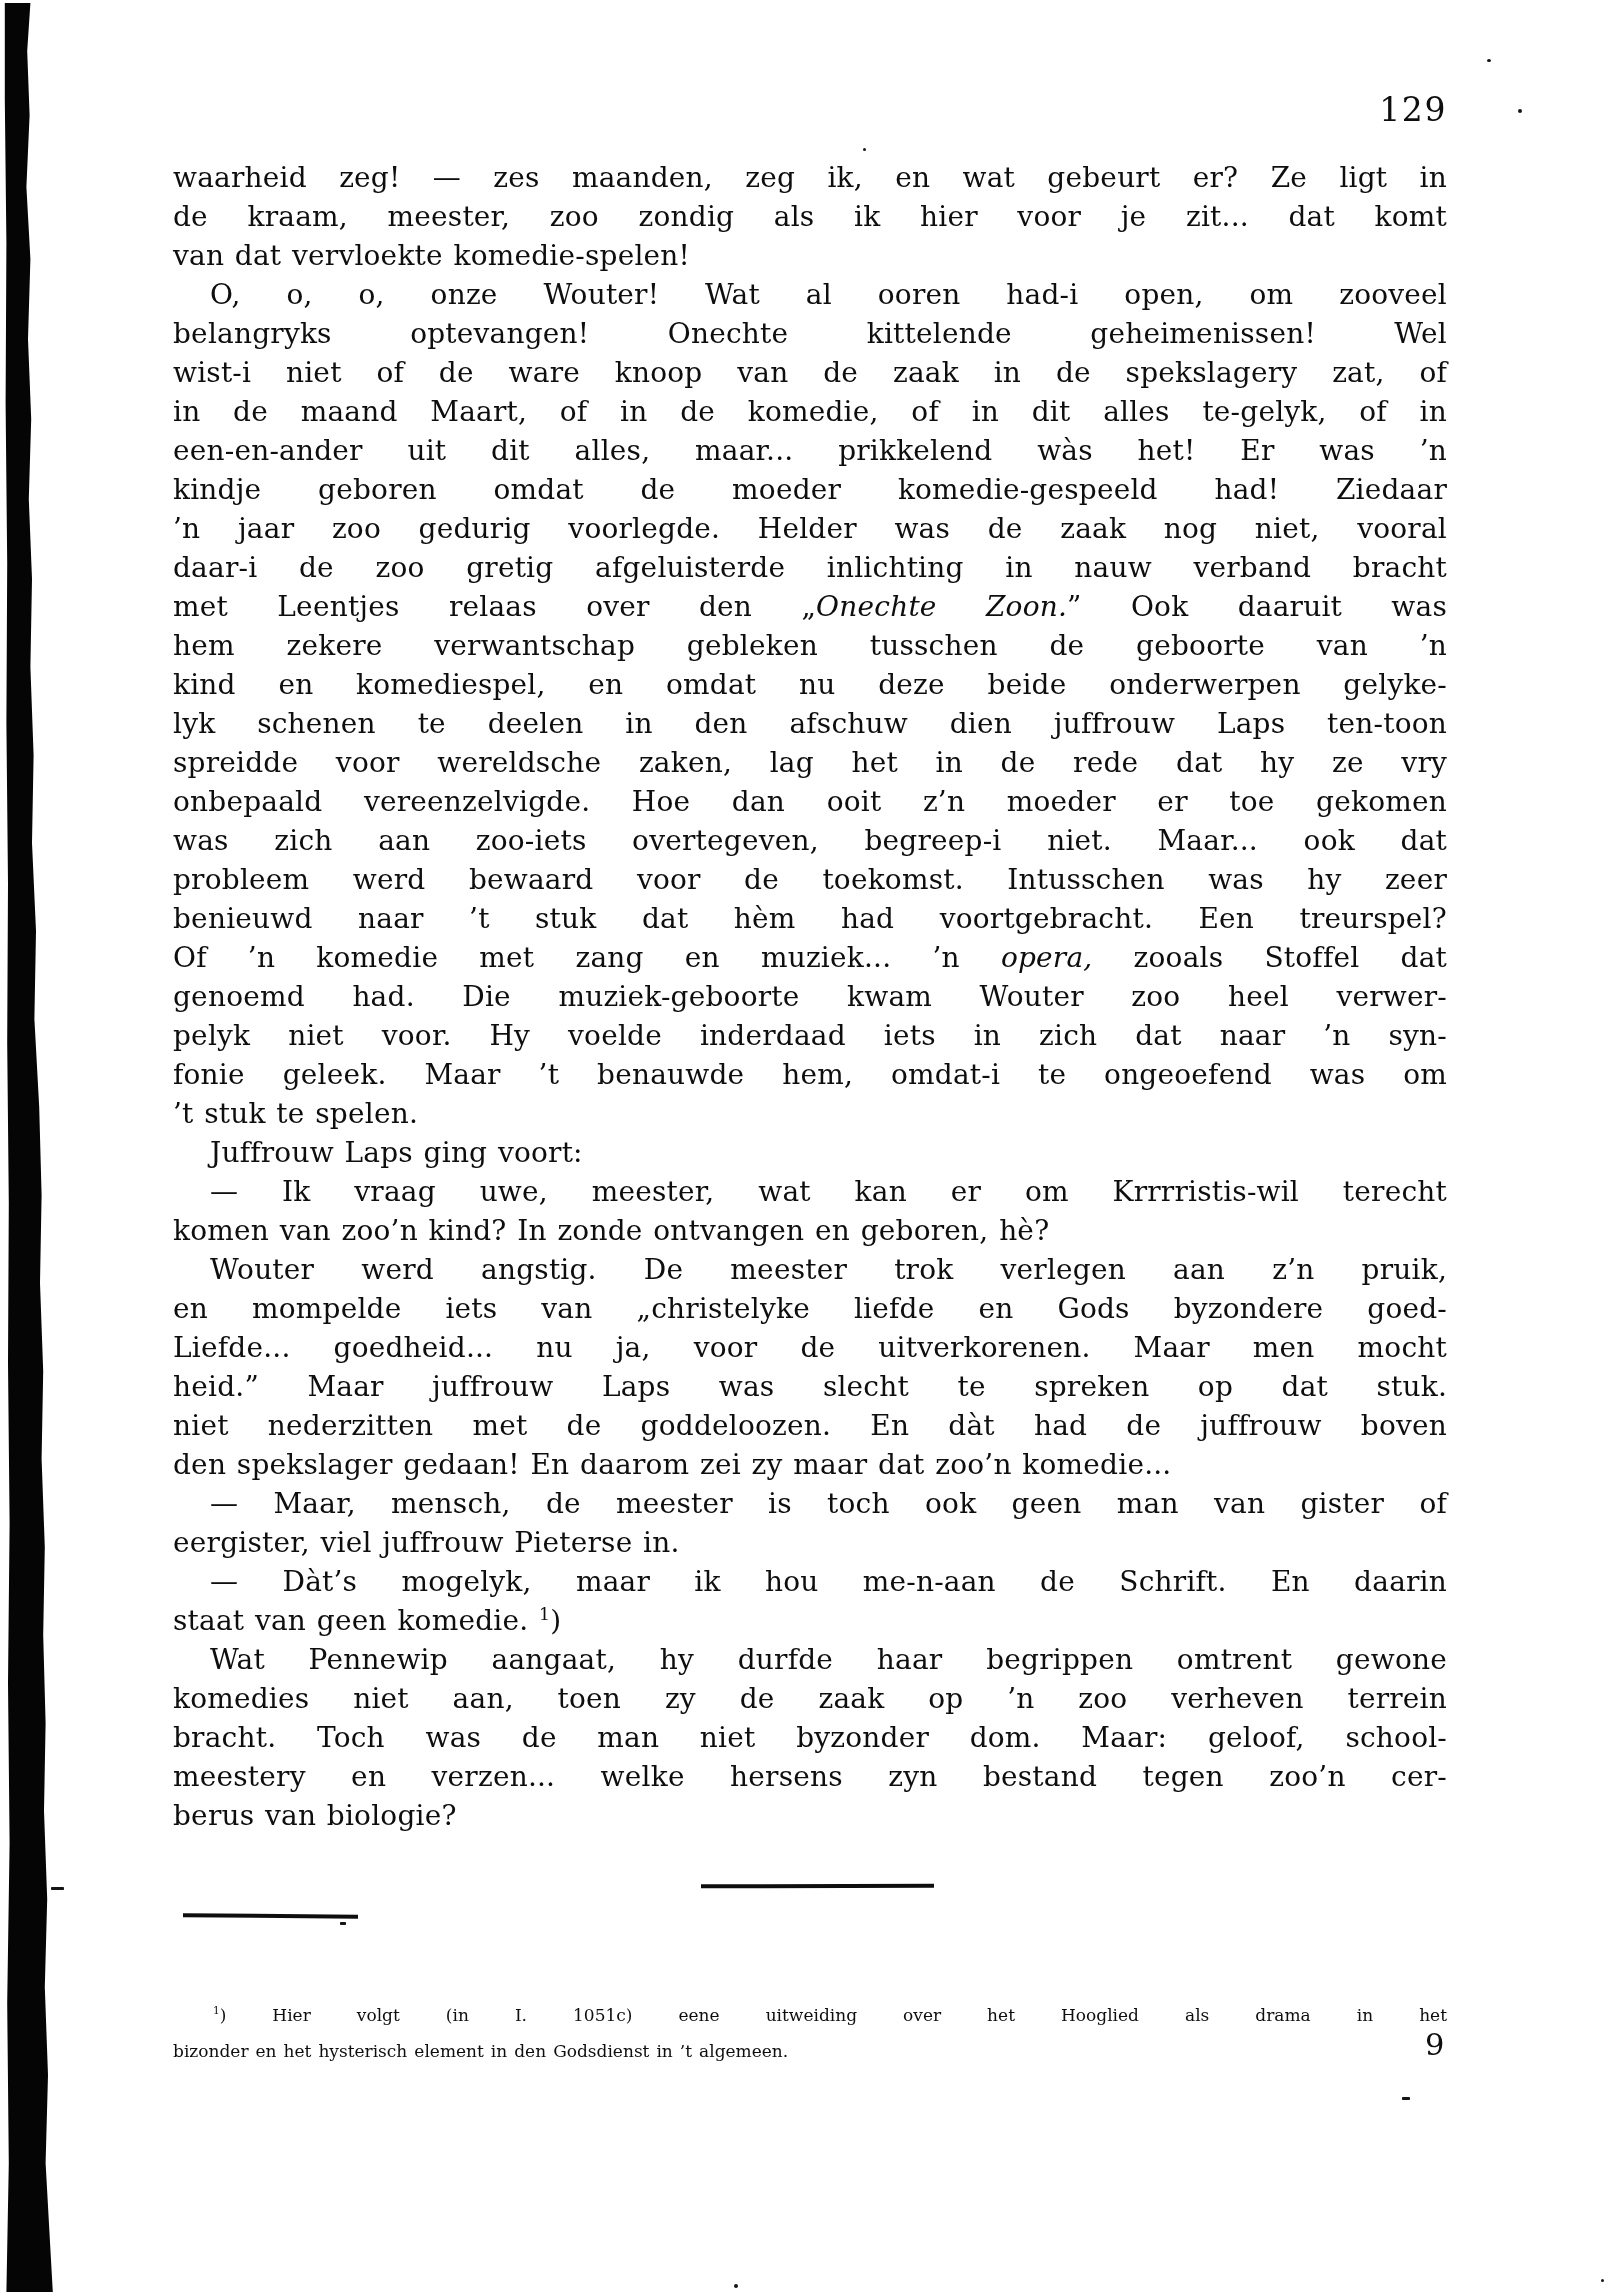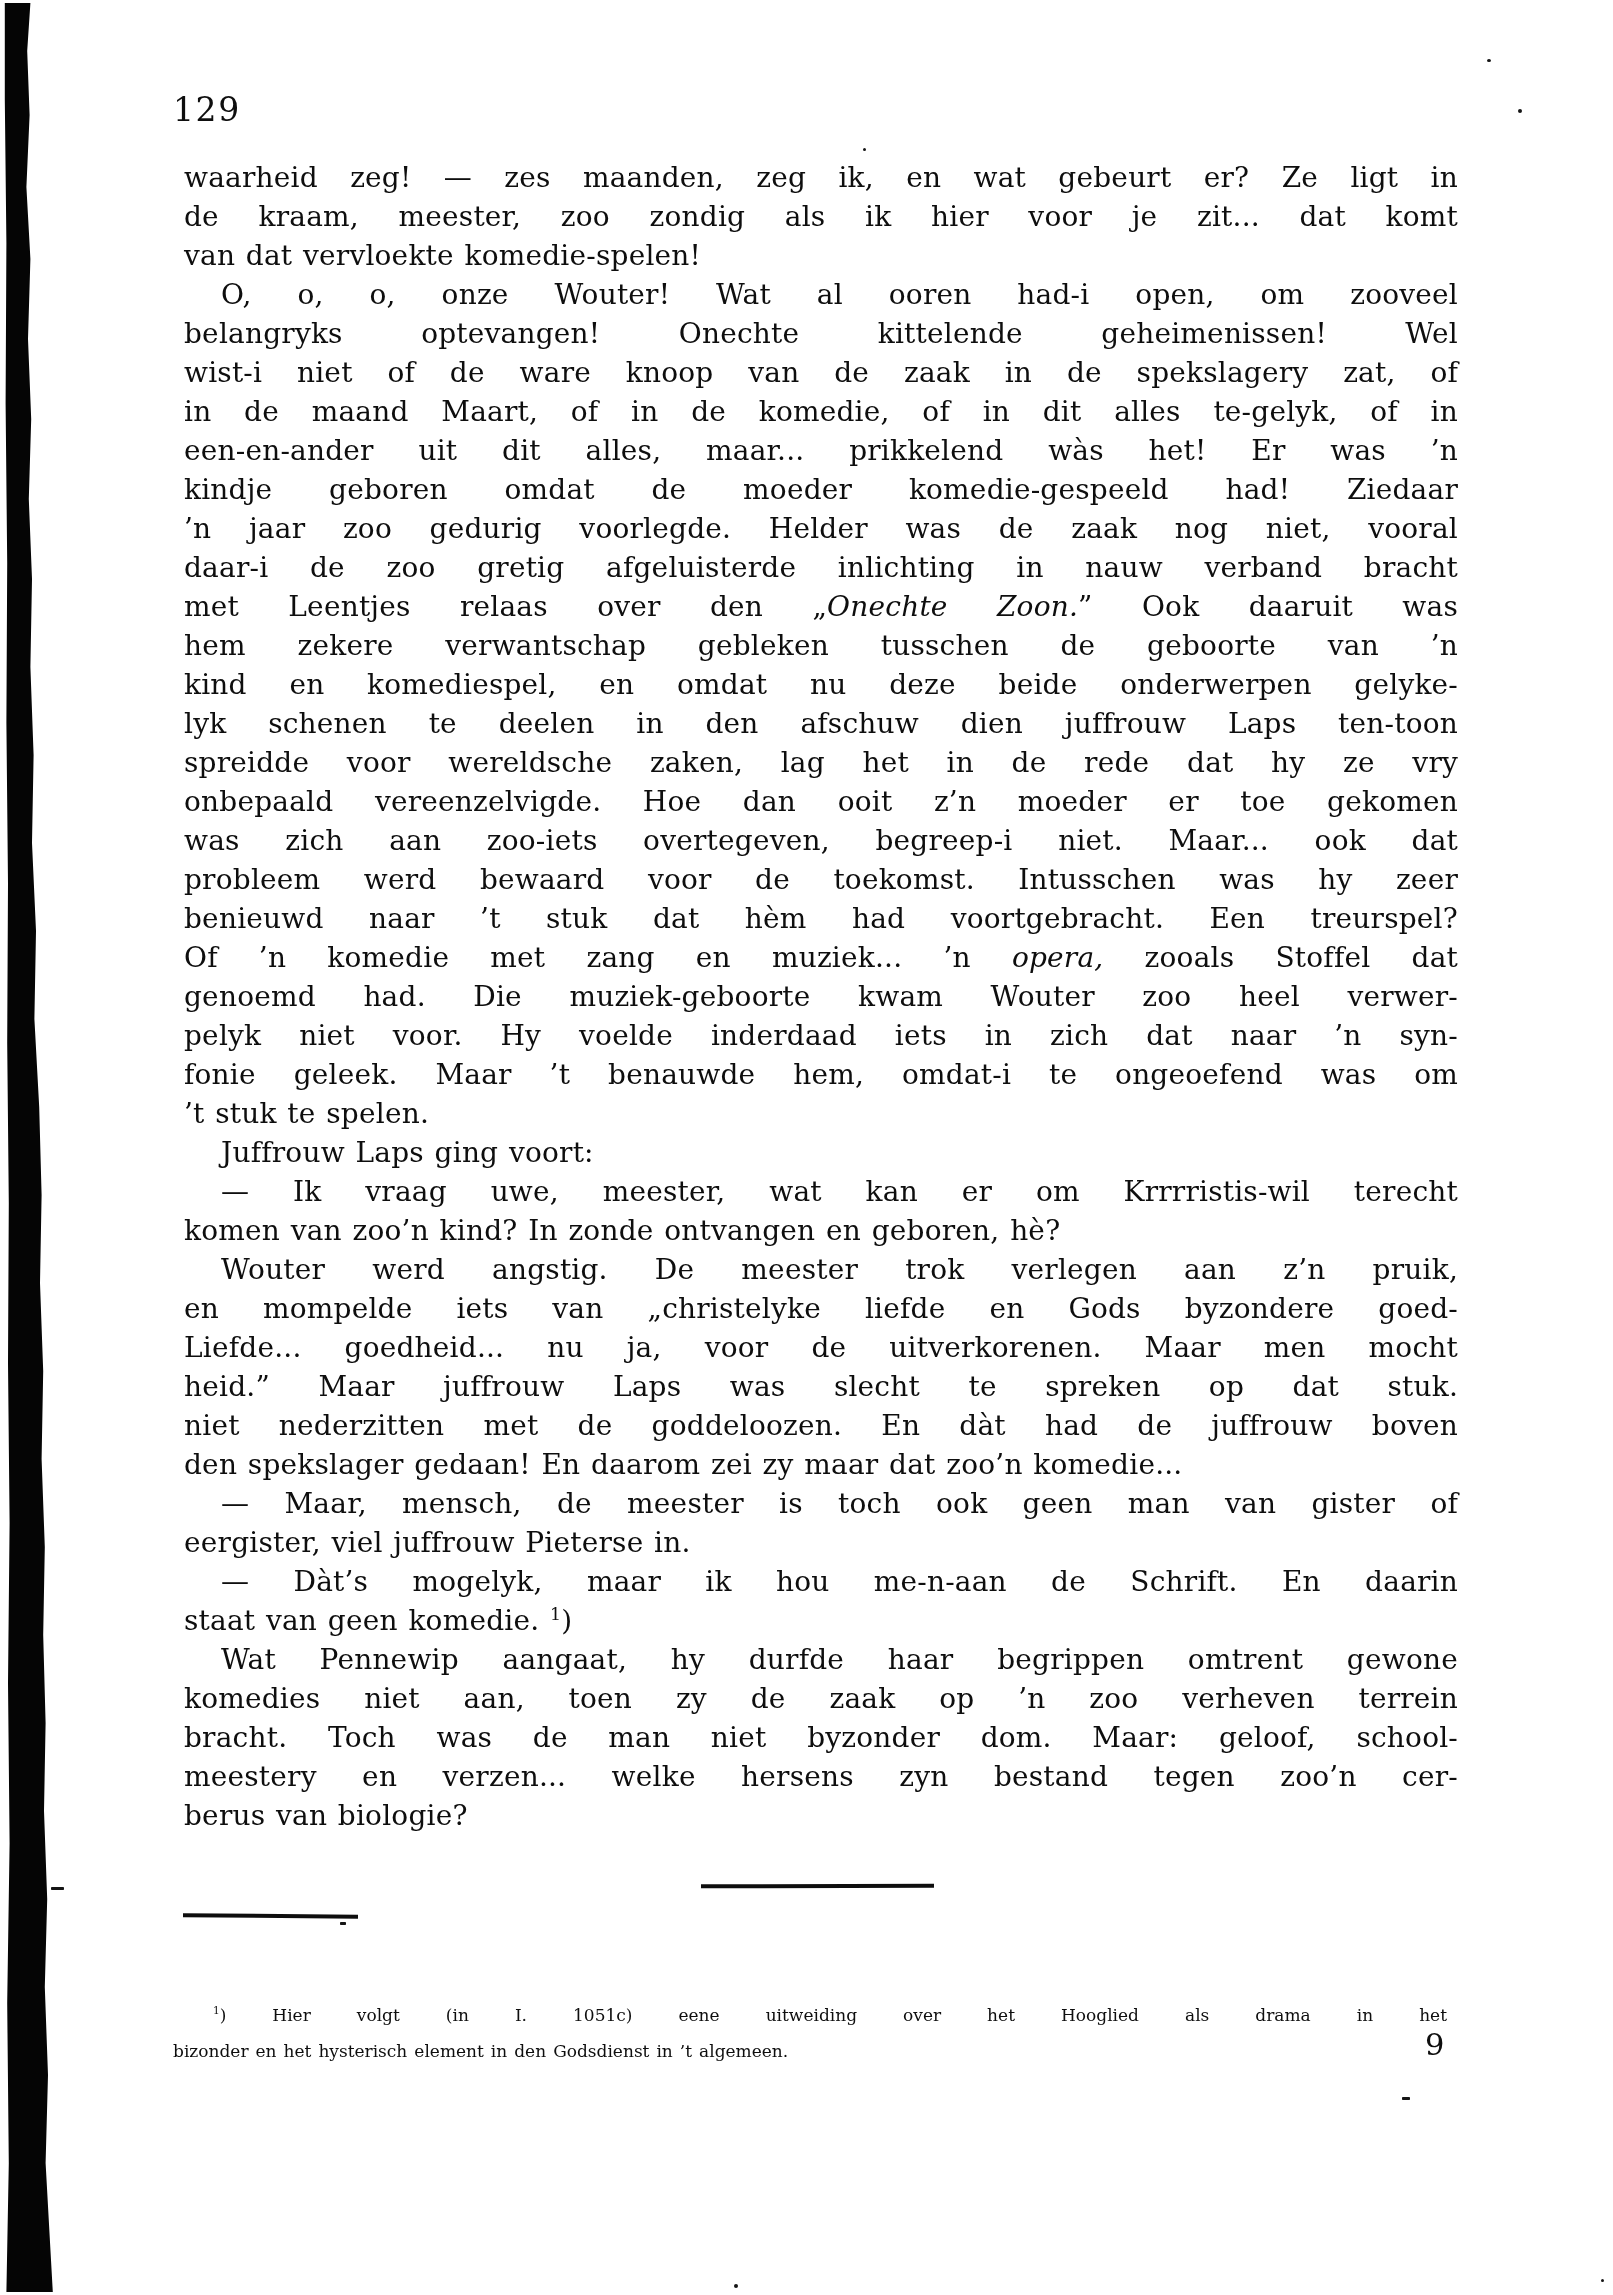--- a/index.html
+++ b/index.html
@@ -7,26 +7,26 @@
     position:relative;
     width:1614px;height:2295px;
     background:#ffffff;
     overflow:hidden;
     font-family:"DejaVu Serif","Liberation Serif",serif;
     color:#0e0e0e;
   }
   .gutter{position:absolute;left:0;top:0;}
   .pagenum{
     position:absolute;left:173px;top:90px;width:1274px;
-    text-align:left;font-size:33px;letter-spacing:1.6px;
+    text-align:right;font-size:33px;letter-spacing:1.6px;
   }
   .bodytext{
     position:absolute;left:173px;top:158px;width:1274px;
     font-size:28px;line-height:39px;
-    word-spacing:1.6px;letter-spacing:0.2px;margin-left:11px;
+    word-spacing:1.6px;letter-spacing:0.2px;
   }
   .line{text-align:justify;text-align-last:justify;white-space:normal;}
   .line.noj{text-align-last:left;}
   .line.ind{text-indent:37px;}
   .it{font-style:italic;}
   .ul{text-decoration-thickness:1.6px;text-underline-offset:5.6px;}
   sup{font-size:0.62em;line-height:0;}
   .rule-center{
     position:absolute;top:1884px;left:701px;width:233px;height:4px;
     background:#0e0e0e;transform:rotate(-0.15deg);

